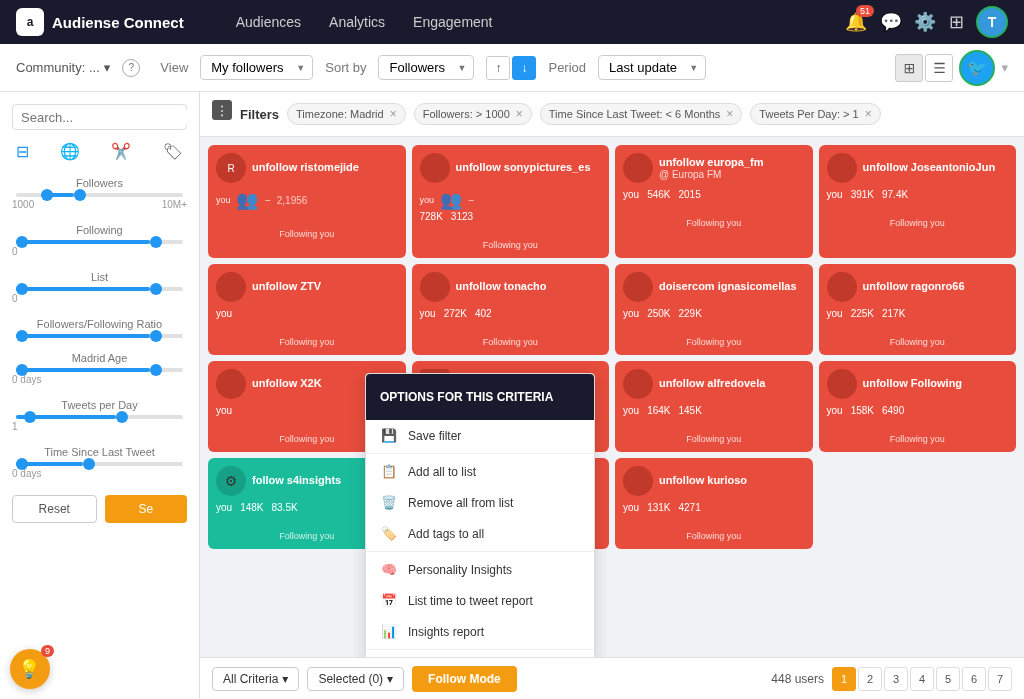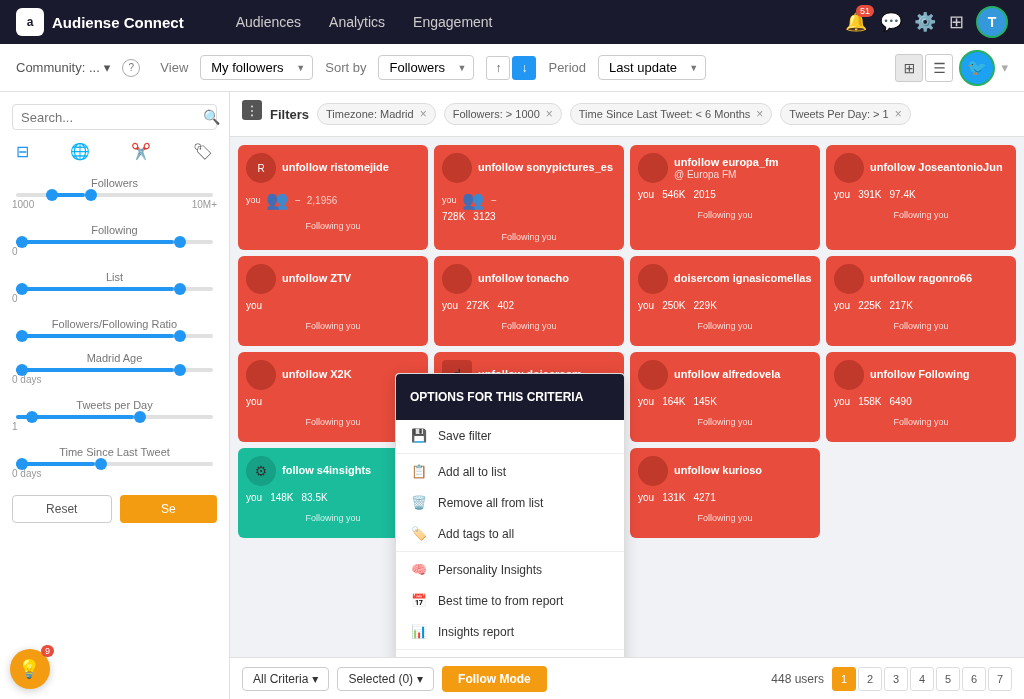--- a/index.html
+++ b/index.html
@@ -32,21 +32,21 @@
     .period-label { color: #777; font-size: 13px; }
     .grid-view-btns { display: flex; gap: 2px; }
     .grid-btn { width: 28px; height: 28px; border: 1px solid #ccc; border-radius: 3px; display: flex; align-items: center; justify-content: center; cursor: pointer; color: #555; font-size: 14px; }
     .grid-btn.active { background: #e8e8e8; }
     .twitter-icon-btn { width: 36px; height: 36px; border-radius: 50%; background: #1da1f2; display: flex; align-items: center; justify-content: center; color: white; font-size: 16px; cursor: pointer; border: 2px solid #27ae60; }
 
     
     .main-layout { display: flex; height: calc(699px - 44px - 48px); }
 
     
-    .sidebar { width: 230px; background: white; border-right: 1px solid #e0e0e0; padding: 12px; flex-shrink: 0; overflow-y: auto; }
+    .sidebar { width: 200px; background: white; border-right: 1px solid #e0e0e0; padding: 12px; flex-shrink: 0; overflow-y: auto; }
     .search-bar { display: flex; align-items: center; border: 1px solid #ddd; border-radius: 4px; padding: 4px 8px; margin-bottom: 12px; gap: 6px; }
     .search-input { border: none; outline: none; flex: 1; font-size: 13px; color: #555; }
     .search-icon { color: #aaa; font-size: 14px; }
     .filter-icons { display: flex; gap: 8px; margin-bottom: 16px; justify-content: space-between; padding: 0 4px; }
     .filter-icon { color: #555; cursor: pointer; font-size: 16px; }
     .filter-icon.active { color: #2196F3; }
     .slider-section { margin-bottom: 14px; }
     .slider-label { font-size: 11px; color: #777; text-align: center; margin-bottom: 4px; }
     .slider-track { height: 4px; background: #e0e0e0; border-radius: 2px; position: relative; margin: 0 4px; }
     .slider-fill { height: 100%; background: #2196F3; border-radius: 2px; }
@@ -69,21 +69,21 @@
     
     .cards-grid { flex: 1; overflow-y: auto; padding: 8px; display: grid; grid-template-columns: repeat(4, 1fr); gap: 6px; align-content: start; }
     .card { border-radius: 6px; padding: 8px; position: relative; cursor: pointer; min-height: 90px; display: flex; flex-direction: column; }
     .card.red { background: #e74c3c; }
     .card.teal { background: #1abc9c; }
     .card-header { display: flex; align-items: center; gap: 6px; margin-bottom: 6px; }
     .card-avatar { width: 30px; height: 30px; border-radius: 50%; background: rgba(255,255,255,0.3); overflow: hidden; flex-shrink: 0; display: flex; align-items: center; justify-content: center; }
     .card-name { color: white; font-size: 11px; font-weight: 600; line-height: 1.2; flex: 1; }
     .card-subtitle { color: rgba(255,255,255,0.8); font-size: 10px; }
     .card-you { color: rgba(255,255,255,0.9); font-size: 9px; }
-    .following-you { color: rgba(255,255,255,0.8); font-size: 9px; text-align: center; margin-top: 10px; }
+    .following-you { color: rgba(255,255,255,0.8); font-size: 9px; text-align: center; margin-top: 18px; }
 
     
     .context-menu { position: absolute; left: 165px; top: 236px; width: 230px; background: white; border: 1px solid #ddd; border-radius: 4px; box-shadow: 0 4px 16px rgba(0,0,0,0.15); z-index: 100; }
     .context-menu-header { background: #1a1a2e; color: white; padding: 16px 14px; font-size: 12px; font-weight: 600; border-radius: 4px 4px 0 0; }
     .context-menu-item { display: flex; align-items: center; gap: 10px; padding: 8px 14px; cursor: pointer; font-size: 12px; color: #333; }
     .context-menu-icon { width: 18px; text-align: center; color: #666; font-size: 13px; flex-shrink: 0; }
     .context-divider { height: 1px; background: #eee; margin: 2px 0; }
 
     
     .bottom-bar { background: white; border-top: 1px solid #e0e0e0; height: 42px; display: flex; align-items: center; padding: 0 12px; gap: 8px; }
@@ -516,21 +516,21 @@
           <span class="context-menu-icon">🏷️</span>
           <span>Add tags to all</span>
         </div>
         <div class="context-divider"></div>
         <div class="context-menu-item">
           <span class="context-menu-icon">🧠</span>
           <span>Personality Insights</span>
         </div>
         <div class="context-menu-item">
           <span class="context-menu-icon">📅</span>
-          <span>Best time to from report</span>
+          <span>List time to tweet report</span>
         </div>
         <div class="context-menu-item">
           <span class="context-menu-icon">📊</span>
           <span>Insights report</span>
         </div>
         <div class="context-divider"></div>
         <div class="context-menu-item">
           <span class="context-menu-icon">📄</span>
           <span>Export PDF</span>
         </div>

